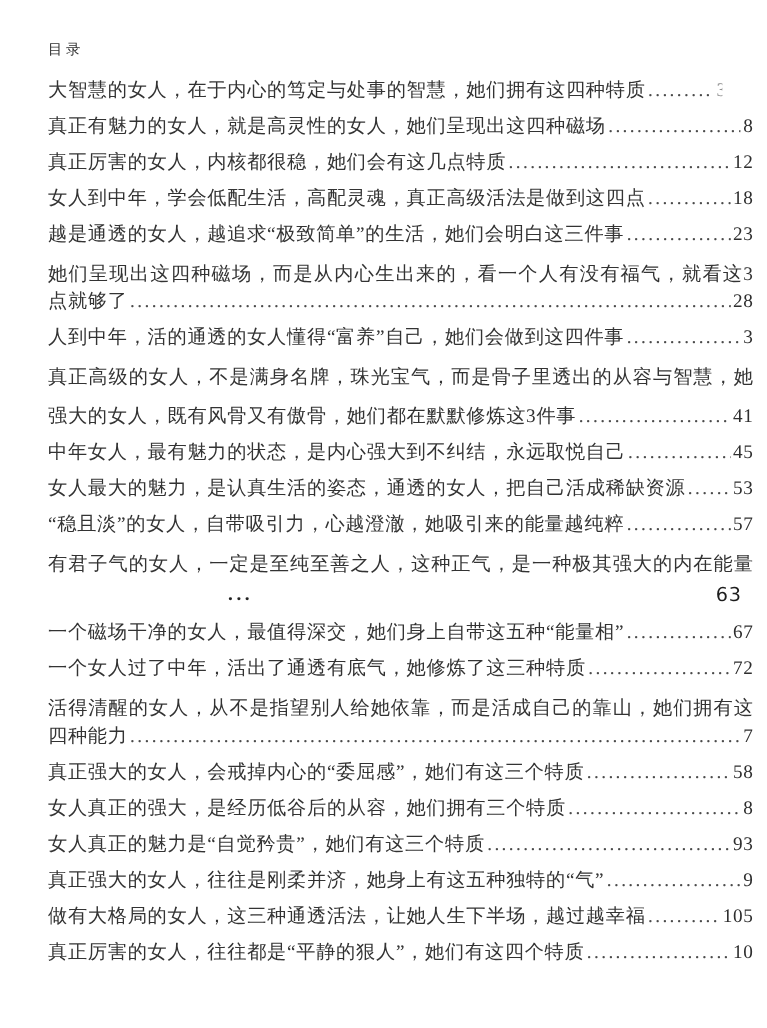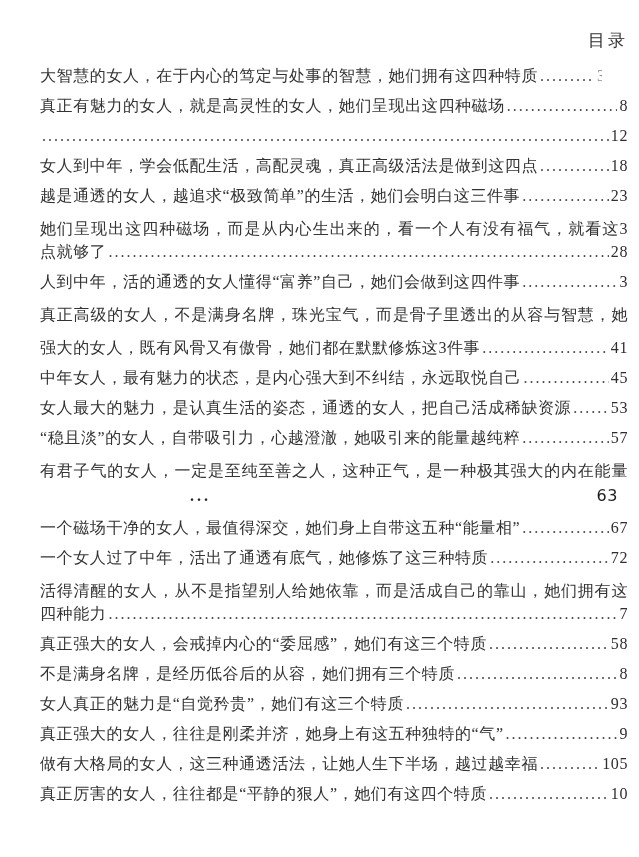--- a/index.html
+++ b/index.html
@@ -16,23 +16,23 @@
   }
   .page {
     box-sizing: border-box;
     width: 639px;
     height: 857px;
     padding: 30px 11px 0 40px;
     overflow: hidden;
     background: #ffffff;
   }
   .doc-title {
-    font-size: 17px;
+    font-size: 12px;
     font-weight: normal;
-    text-align: right;
+    text-align: left;
     letter-spacing: 3px;
     color: #2f2f2f;
     margin: 0 0 14px 0;
     line-height: 22px;
   }
   .entry {
     margin-bottom: 10px;
     font-size: 16px;
     letter-spacing: 0.6px;
     overflow: hidden;
@@ -106,20 +106,21 @@
       </div>
       <div class="entry">
         <div class="row">
           <span class="text">真正有魅力的女人，就是高灵性的女人，她们呈现出这四种磁场</span>
           <span class="dots"></span>
           <span class="page-num">8</span>
         </div>
       </div>
       <div class="entry">
         <div class="row">
+          <span class="text">真正厉害的女人，内核都很稳，她们会有这几点特质</span>
           <span class="dots"></span>
           <span class="page-num">12</span>
         </div>
       </div>
       <div class="entry">
         <div class="row">
           <span class="text">女人到中年，学会低配生活，高配灵魂，真正高级活法是做到这四点</span>
           <span class="dots"></span>
           <span class="page-num">18</span>
         </div>
@@ -209,21 +210,21 @@
       </div>
       <div class="entry">
         <div class="row">
           <span class="text">真正强大的女人，会戒掉内心的“委屈感”，她们有这三个特质</span>
           <span class="dots"></span>
           <span class="page-num">58</span>
         </div>
       </div>
       <div class="entry">
         <div class="row">
-          <span class="text">不是满身名牌，是经历低谷后的从容，她们拥有三个特质</span>
+          <span class="text">女人真正的强大，是经历低谷后的从容，她们拥有三个特质</span>
           <span class="dots"></span>
           <span class="page-num">8</span>
         </div>
       </div>
       <div class="entry">
         <div class="row">
           <span class="text">女人真正的魅力是“自觉矜贵”，她们有这三个特质</span>
           <span class="dots"></span>
           <span class="page-num">93</span>
         </div>

